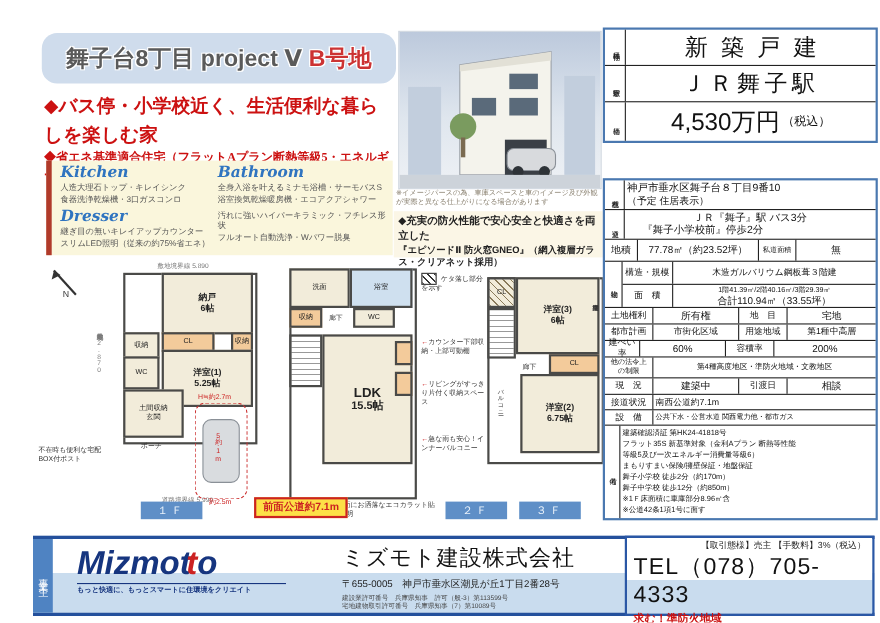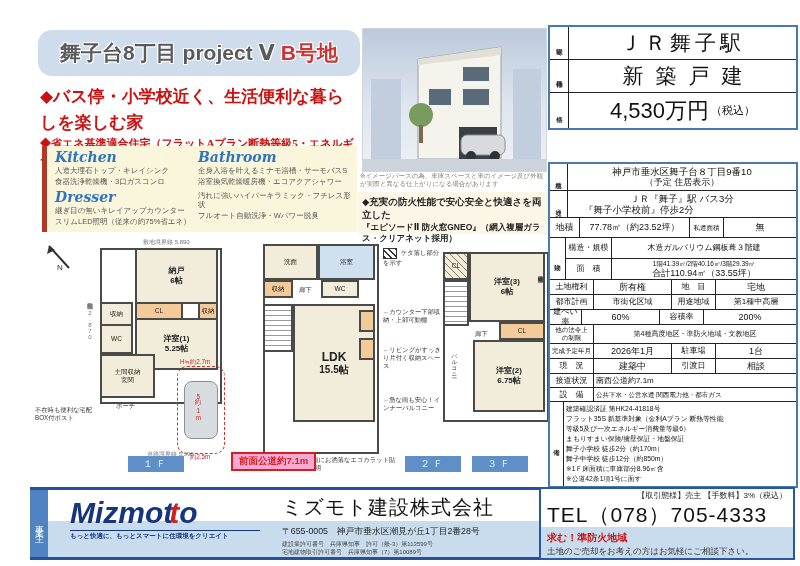--- a/index.html
+++ b/index.html
@@ -43,21 +43,21 @@
     align-items:center;justify-content:center;font-size:8px;color:#222;line-height:1.2;box-sizing:border-box;}
   .room .rs{font-size:8px;font-weight:bold;}
   .rname{font-weight:bold;}
   .cl{background:#f3cb9b;}
   .bathc{background:#cfe0ef;}
   .tinyroom{font-size:6.5px;}
   .stairs{position:absolute;border:2px solid #4a4a48;background:repeating-linear-gradient(180deg,#fff 0 4px,#999 4px 5px);box-sizing:border-box;}
   .hatch{background:repeating-linear-gradient(45deg,#8a7a5a 0 1px,#f2ecda 1px 5px);}
   .floor-tag{position:absolute;width:56px;height:16px;background:#5f8fc7;color:#eaf2fb;font-size:10px;
     display:flex;align-items:center;justify-content:center;letter-spacing:3px;}
-  .road-box{position:absolute;border:2px solid #cc2222;background:#f9a8d4;color:#cc2222;font-weight:bold;
+  .road-box{position:absolute;border:2px solid #cc2222;background:#fde047;color:#cc2222;font-weight:bold;
     font-size:9.5px;padding:1px 6px;}
   .note6{position:absolute;font-size:6.3px;color:#333;line-height:1.25;}
   .red{color:#cc2222;}
   .car{position:absolute;border:1.5px dashed #cc3333;border-radius:10px;}
   .carbody{position:absolute;left:6px;top:14px;right:6px;bottom:14px;background:#d9dcdf;border:1px solid #8a9097;border-radius:8px;}
   .legendbox{display:inline-block;width:12px;height:9px;background:repeating-linear-gradient(45deg,#333 0 1.5px,#fff 1.5px 4.5px);border:1px solid #333;vertical-align:middle;margin-right:2px;}
   .vtxt{writing-mode:vertical-rl;text-orientation:upright;}
 
   
   .spec-top{position:absolute;left:548px;top:25px;width:250px;border:2px solid #4a78b0;background:#fff;box-sizing:border-box;}
@@ -88,21 +88,21 @@
   
   .footer{position:absolute;left:30px;top:487px;width:765px;height:73px;
     border-top:3px solid #24509c;border-bottom:3px solid #24509c;box-sizing:border-box;
     background:linear-gradient(180deg,#ffffff 0 46%,#c9dcee 46% 100%);display:flex;}
   .owner-tab{width:18px;background:#4f83c2;color:#fff;display:flex;align-items:center;justify-content:center;
     font-size:9px;letter-spacing:4px;}
   .logo-zone{width:232px;padding:8px 0 0 22px;box-sizing:border-box;}
   .logo{font-size:30px;font-weight:bold;font-style:italic;color:#16357f;line-height:1;}
   .logo .lt2{color:#cc2222;margin-left:-4px;}
   .tagline{font-size:6.5px;color:#16357f;font-weight:bold;margin-top:2px;border-top:1px solid #16357f;padding-top:1px;width:190px;}
-  .co-zone{width:255px;padding:4px 0 0 2px;box-sizing:border-box;}
+  .co-zone{width:255px;padding:4px 0 0 2px;box-sizing:border-box;margin-left:29px;}
   .co-name{font-size:20px;color:#111;letter-spacing:1px;}
   .co-addr{font-size:8.8px;color:#222;margin-top:5px;}
   .co-lic{font-size:6px;color:#444;margin-top:2px;line-height:1.4;}
   .tel-zone{flex:1;border:2px solid #2a57a5;box-sizing:border-box;margin:-3px 0 -3px 4px;
     background:linear-gradient(180deg,#ffffff 0 55%,#c9dcee 55% 100%);padding:1px 6px;display:flex;flex-direction:column;}
   .deal{font-size:8px;color:#222;text-align:right;}
   .tel{font-size:21px;color:#111;letter-spacing:1px;margin-top:0px;}
   .recruit{font-size:10px;color:#cc1111;font-weight:bold;margin-top:2px;}
   .recruit-sub{font-size:8.5px;color:#333;margin-top:1px;}
 </style>
@@ -169,21 +169,21 @@
   <div class="plan-area">
     <svg width="34" height="34" style="position:absolute;left:6px;top:2px">
       <line x1="28" y1="28" x2="8" y2="6" stroke="#333" stroke-width="2"></line>
       <polygon points="8,6 14,10 6,14" fill="#333"></polygon>
       <text x="16" y="30" font-size="8" fill="#333">N</text>
     </svg>
     <div class="bnd" style="left:108px;top:0px">敷地境界線 5.890</div>
     <div class="bnd vtxt" style="left:50px;top:60px">敷地境界線 12.870</div>
     <div class="bnd" style="left:112px;top:212px">道路境界線 5.990</div>
 
-    <div class="plan" style="left:65px;top:10px;width:118px;height:152px">
+    <div class="plan" style="left:77px;top:10px;width:118px;height:152px">
       <div class="room" style="left:33px;top:-2px;width:83px;height:56px">
         <span class="rname">納戸</span>
         <span class="rs">6帖</span>
       </div>
       <div class="room cl tinyroom" style="left:33px;top:52px;width:48px;height:18px">CL</div>
       <div class="room cl tinyroom" style="left:96px;top:52px;width:20px;height:18px">収納</div>
       <div class="room tinyroom" style="left:-2px;top:52px;width:33px;height:24px">収納</div>
       <div class="room tinyroom" style="left:-2px;top:74px;width:33px;height:30px">WC</div>
       <div class="note6" style="left:38px;top:76px">廊下</div>
       <div class="room" style="left:33px;top:68px;width:83px;height:52px">
@@ -254,40 +254,40 @@
 
     <div class="floor-tag" style="left:93px;top:218px">１Ｆ</div>
     <div class="road-box" style="left:196px;top:214px">前面公道約7.1m</div>
 
     <div class="floor-tag" style="left:370px;top:218px">２Ｆ</div>
     <div class="floor-tag" style="left:437px;top:218px">３Ｆ</div>
   </div>
 
   <div class="spec-top">
     <div class="srow" style="height:32px">
+      <div class="slab vtxt">物件種目</div>
+      <div class="sval ls-a">新築戸建</div>
+    </div>
+    <div class="srow" style="height:32px">
       <div class="slab vtxt">最寄駅</div>
       <div class="sval ls-b">ＪＲ舞子駅</div>
-    </div>
-    <div class="srow" style="height:32px">
-      <div class="slab vtxt">物件種目</div>
-      <div class="sval ls-a">新築戸建</div>
     </div>
     <div class="srow" style="height:35px">
       <div class="slab vtxt">価格</div>
       <div class="sval">
         <span class="price-v">4,530万円</span>
         <span class="pnote">（税込）</span>
       </div>
     </div>
   </div>
 
   <div class="spec-main">
     <div class="mrow" style="height:27px">
       <div class="mc vtxt f65" style="width:18px">所在地</div>
-      <div class="mc grow" style="flex-direction:column;align-items:center;justify-content:center">
+      <div class="mc grow" style="flex-direction:column;align-items:flex-start;justify-content:center">
         <div class="f95" style="text-align:left">神戸市垂水区舞子台８丁目9番10</div>
         <div class="f9" style="text-align:right">（予定 住居表示）</div>
       </div>
     </div>
     <div class="mrow" style="height:27px">
       <div class="mc vtxt f65" style="width:18px">交通</div>
       <div class="mc grow" style="flex-direction:column;align-items:stretch;justify-content:center">
         <div class="f95" style="text-align:center">ＪＲ『舞子』駅 バス3分</div>
         <div class="f95" style="text-align:left;padding-left:14px">『舞子小学校前』停歩2分</div>
       </div>
@@ -330,26 +330,20 @@
       <div class="mc f8" style="width:32px">建ぺい率</div>
       <div class="mc f9" style="width:78px">60%</div>
       <div class="mc f8" style="width:44px">容積率</div>
       <div class="mc grow f9">200%</div>
     </div>
     <div class="mrow" style="height:19px">
       <div class="mc f65" style="width:44px">他の法令上の制限</div>
       <div class="mc grow f7">第4種高度地区・準防火地域・文教地区</div>
     </div>
     <div class="mrow" style="height:15px">
-      <div class="mc f65" style="width:44px">完成予定年月</div>
-      <div class="mc f9" style="width:78px">2026年1月</div>
-      <div class="mc f8" style="width:44px">駐車場</div>
-      <div class="mc grow f9">1台</div>
-    </div>
-    <div class="mrow" style="height:15px">
       <div class="mc f8" style="width:44px">現　況</div>
       <div class="mc f9" style="width:78px">建築中</div>
       <div class="mc f8" style="width:44px">引渡日</div>
       <div class="mc grow f9">相談</div>
     </div>
     <div class="mrow" style="height:14px">
       <div class="mc f8" style="width:44px">接道状況</div>
       <div class="mc grow left f8">南西公道約7.1m</div>
     </div>
     <div class="mrow" style="height:14px">

